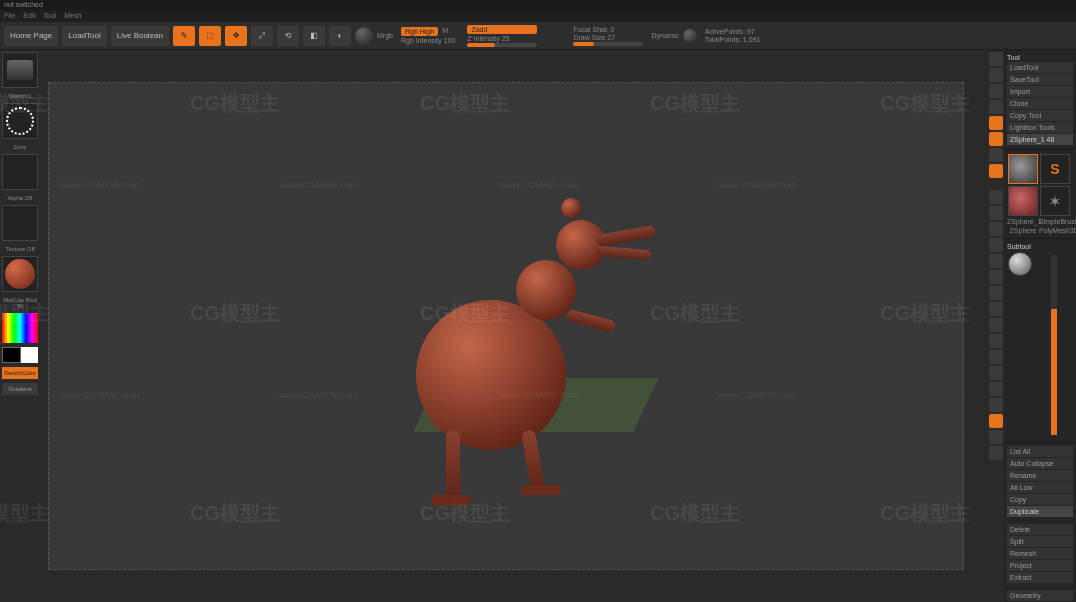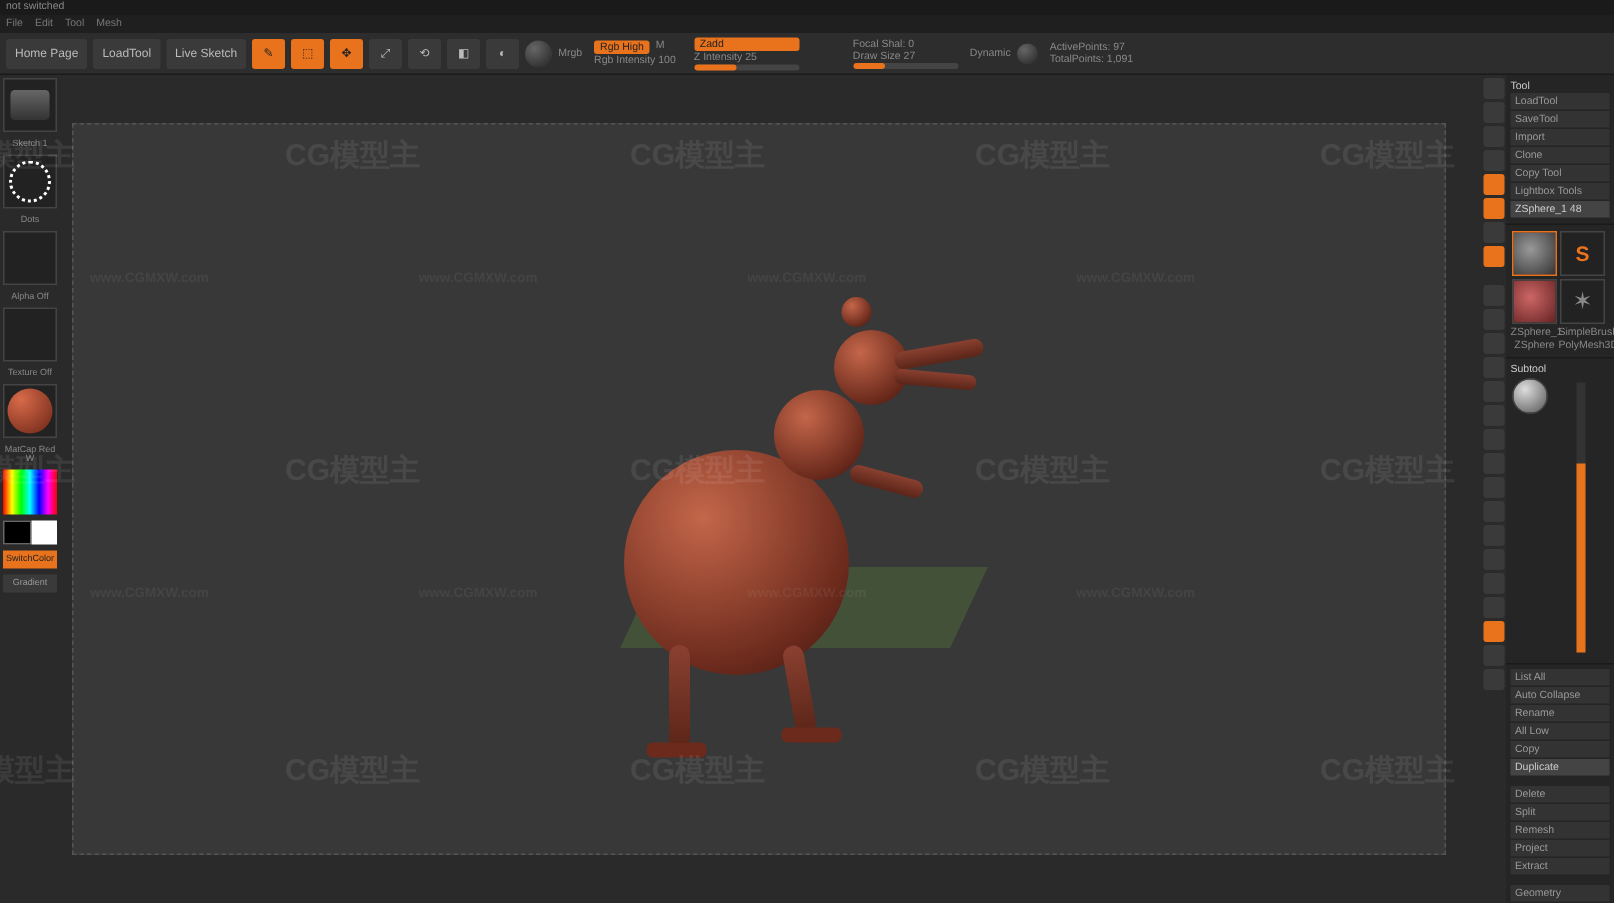--- a/index.html
+++ b/index.html
@@ -79,21 +79,21 @@
 <div class="menubar">
   <span>File</span>
   <span>Edit</span>
   <span>Tool</span>
   <span>Mesh</span>
 </div>
 
 <div class="toolbar">
   <div class="tbtn">Home Page</div>
   <div class="tbtn">LoadTool</div>
-  <div class="tbtn">Live Sketch</div>
+  <div class="tbtn">Live Boolean</div>
   <div class="tbtn orange icon">✎</div>
   <div class="tbtn orange icon">⬚</div>
   <div class="tbtn orange icon">✥</div>
   <div class="tbtn icon">⤢</div>
   <div class="tbtn icon">⟲</div>
   <div class="tbtn icon">◧</div>
   <div class="tbtn icon">◐</div>
   <div class="sphere-ico"></div>
   <span class="minilabel">Mrgb</span>
   <div class="slider-grp">

